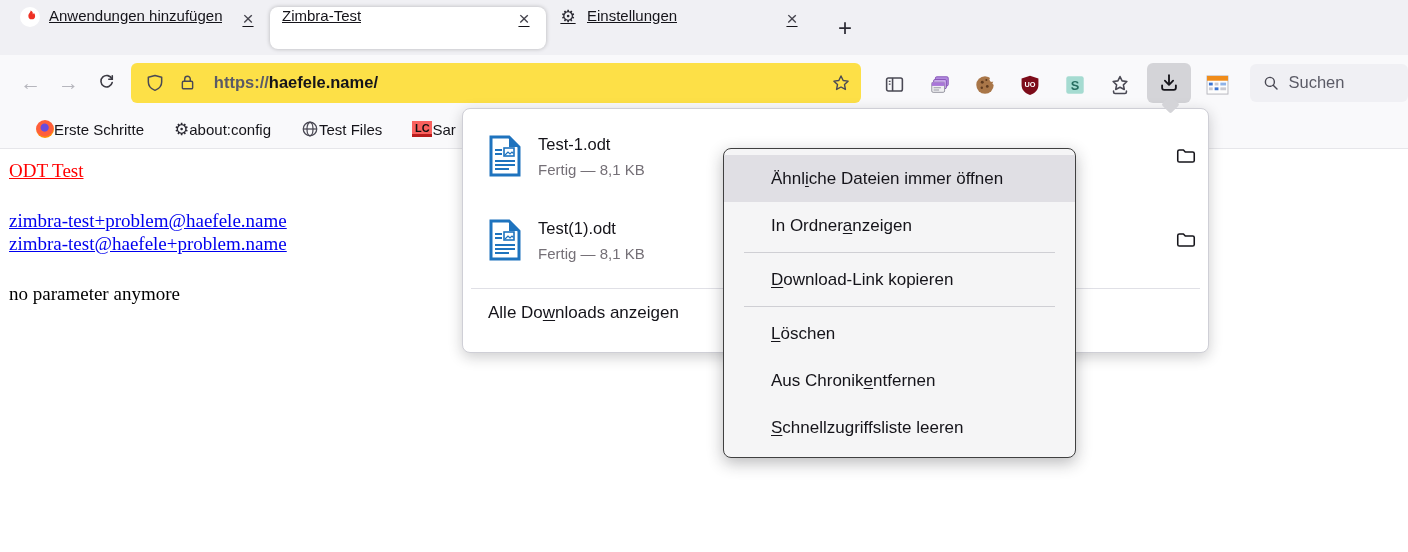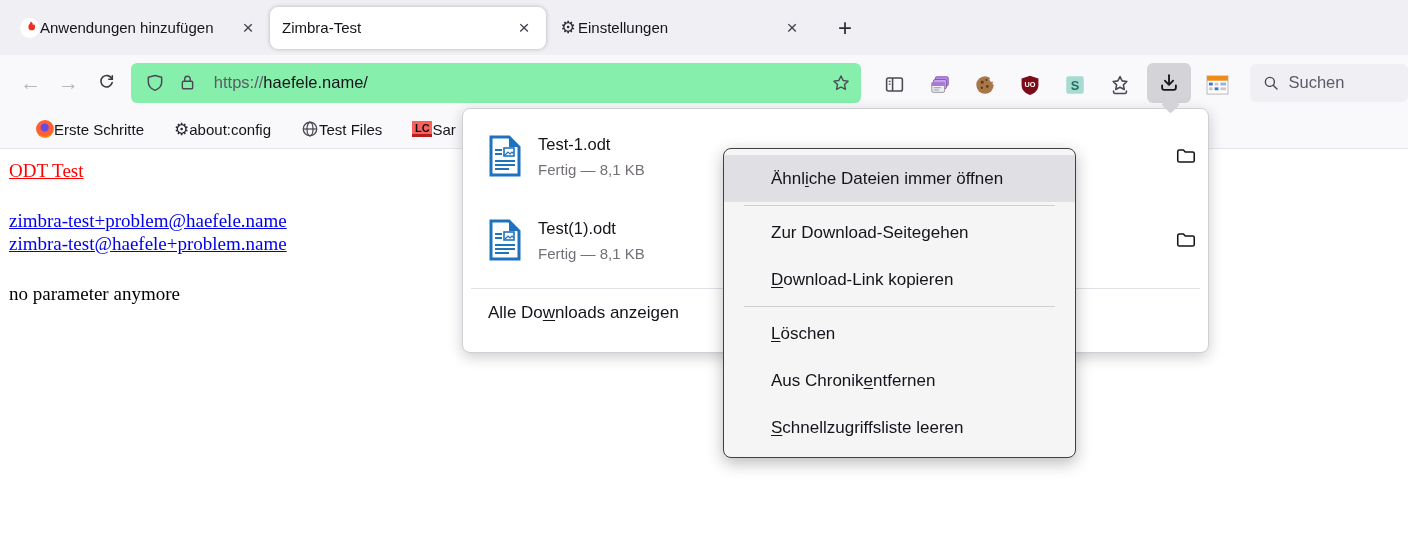--- a/index.html
+++ b/index.html
@@ -1,42 +1,42 @@
 <!DOCTYPE html>
 <html><head>
 <meta charset="utf-8">
 <style>
   * { margin:0; padding:0; box-sizing:border-box; }
   html,body { width:1408px; height:552px; overflow:hidden; }
   body { font-family:"Liberation Sans", sans-serif; background:#fff; position:relative; color:#15141a; }
 
   
   .tabbar { height:55px; background:#f0f0f4; display:flex; align-items:center; padding-left:8px; }
-  .tab { height:42px; display:flex; align-items:center; padding:0 10px 0 12px;
-         border-radius:8px; font-size:15px; cursor:default; }
+  .tab { height:42px; display:flex; gap:9px; padding:0 10px 0 12px;
+         border-radius:8px; font-size:15px; cursor:default;text-decoration:underline; }
   .tab .tab-label { white-space:nowrap; overflow:hidden; }
   .tab-1 { width:262px; }
   .tab-2 { width:276px; background:#fff; box-shadow:0 0 4px rgba(0,0,0,.25); }
   .tab-3 { width:268px; }
   .tab-close { margin-left:auto; font-size:19px; color:#45444d; width:24px; height:24px;
                display:flex; align-items:center; justify-content:center; border-radius:4px; }
   .favicon { width:20px; height:20px; flex:none; display:flex; align-items:center; justify-content:center; }
   .flame-circle { width:20px; height:20px; background:#fff; border-radius:50%;
                   display:flex; align-items:center; justify-content:center; }
   .gear-glyph { font-size:17px; color:#2b2a33; line-height:1; }
   .newtab-btn { margin-left:14px; font-size:24px; font-weight:300; color:#2b2a33; width:34px; height:34px;
                 display:flex; align-items:center; justify-content:center; border-radius:4px; }
 
   
   .navbar { height:55px; background:#f9f9fb; display:flex; align-items:center; padding-left:12px; }
   .nav-btn { width:38px; height:36px; display:flex; align-items:center; justify-content:center;
              font-size:21px; border-radius:4px; }
   .nav-disabled { color:#b6b6bd; }
-  .urlbar { width:737px; height:40px; background:#86efac; border-radius:6px; margin-left:6px;
-            display:flex; align-items:center; padding:0 10px 0 14px; }
+  .urlbar { width:737px; height:40px; background:#fde047; border-radius:6px; margin-left:6px;
+            display:flex; align-items:center; padding:0 10px 0 14px;font-weight:bold; }
   .urlbar .icon-gap { margin-right:13px; display:flex; align-items:center; }
   .url-text { font-size:16.5px; margin-left:4px; white-space:nowrap; }
   .url-scheme { color:#5b5b66; }
   .url-host { color:#15141a; }
   .url-star { margin-left:auto; display:flex; align-items:center; }
   .toolbar-icons { display:flex; align-items:flex-end; margin-left:16px; gap:9px; }
   .tool-btn { width:36px; height:36px; display:flex; align-items:center; justify-content:center; border-radius:6px; position:relative; }
   .tool-btn.active-dl { background:#d4d4d8; width:44px; height:40px; }
   .dl-tail { position:absolute; left:1164px; top:98px; width:13px; height:13px; background:#d4d4d8;
              transform:rotate(45deg); border-radius:2px; z-index:6; }
@@ -304,26 +304,26 @@
       <span>nloads anzeigen</span>
   </div>
 </div>
 
 <div class="ctx-menu">
   <div class="ctx-item hl">
     <span>Ähnl</span>
       <span class="ukey">i</span>
       <span>che Dateien immer öffnen</span>
   </div>
+  <div class="ctx-item">
+    <span>In Ordner </span>
+      <span class="ukey">a</span>
+      <span>nzeigen</span>
+  </div>
   <div class="ctx-sep"></div>
-  <div class="ctx-item">
-    <span>Zur Download-Seite </span>
-      <span class="ukey">g</span>
-      <span>ehen</span>
-  </div>
   <div class="ctx-item">
     <span></span>
       <span class="ukey">D</span>
       <span>ownload-Link kopieren</span>
   </div>
   <div class="ctx-sep"></div>
   <div class="ctx-item">
     <span></span>
       <span class="ukey">L</span>
       <span>öschen</span>

